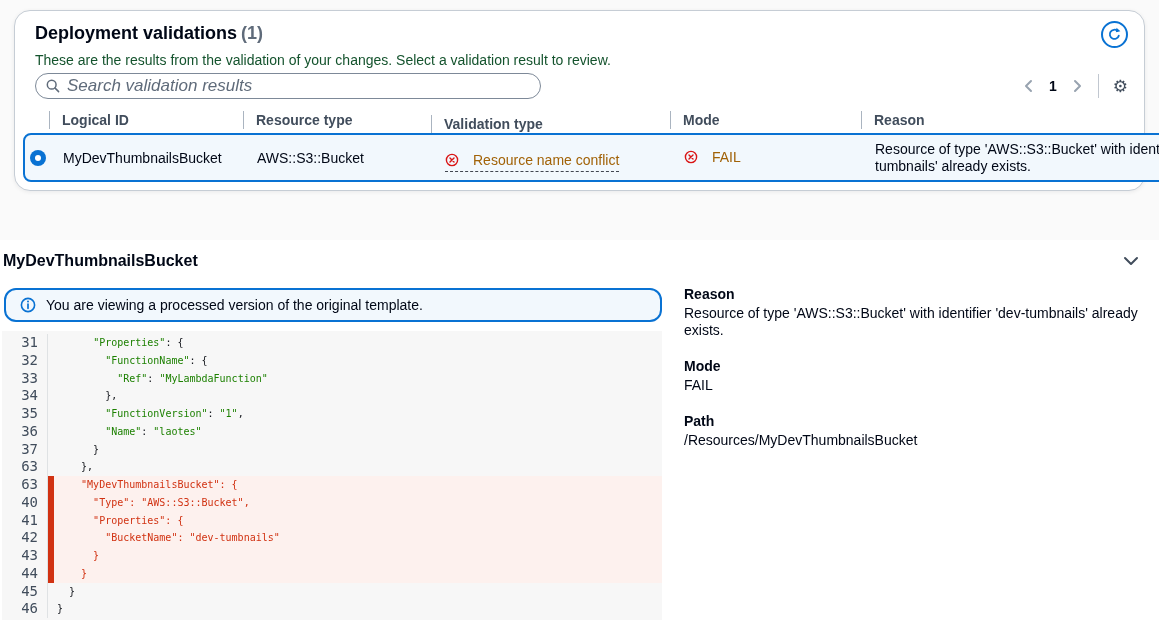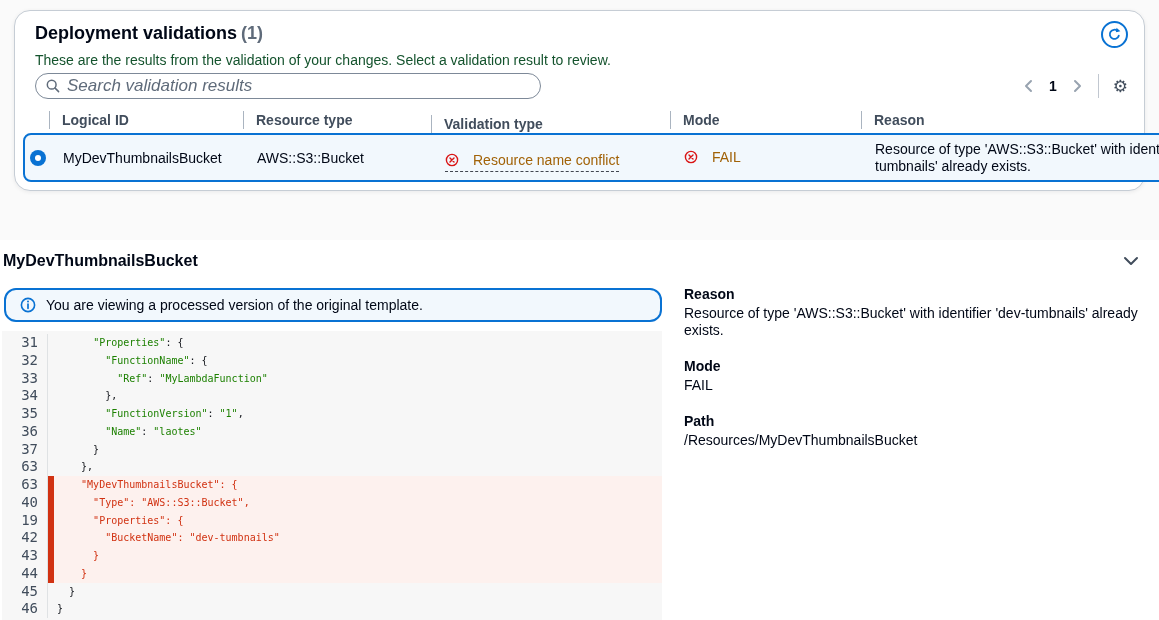--- a/index.html
+++ b/index.html
@@ -331,21 +331,21 @@
           </span>
         </div>
         <div class="code-line hl">
           <span class="ln">40</span>
           <span class="rest">
             <span class="bar"></span>
             <span class="txt">      "Type": "AWS::S3::Bucket",</span>
           </span>
         </div>
         <div class="code-line hl">
-          <span class="ln">19</span>
+          <span class="ln">41</span>
           <span class="rest">
             <span class="bar"></span>
             <span class="txt">      "Properties": {</span>
           </span>
         </div>
         <div class="code-line hl">
           <span class="ln">42</span>
           <span class="rest">
             <span class="bar"></span>
             <span class="txt">        "BucketName": "dev-tumbnails"</span>

